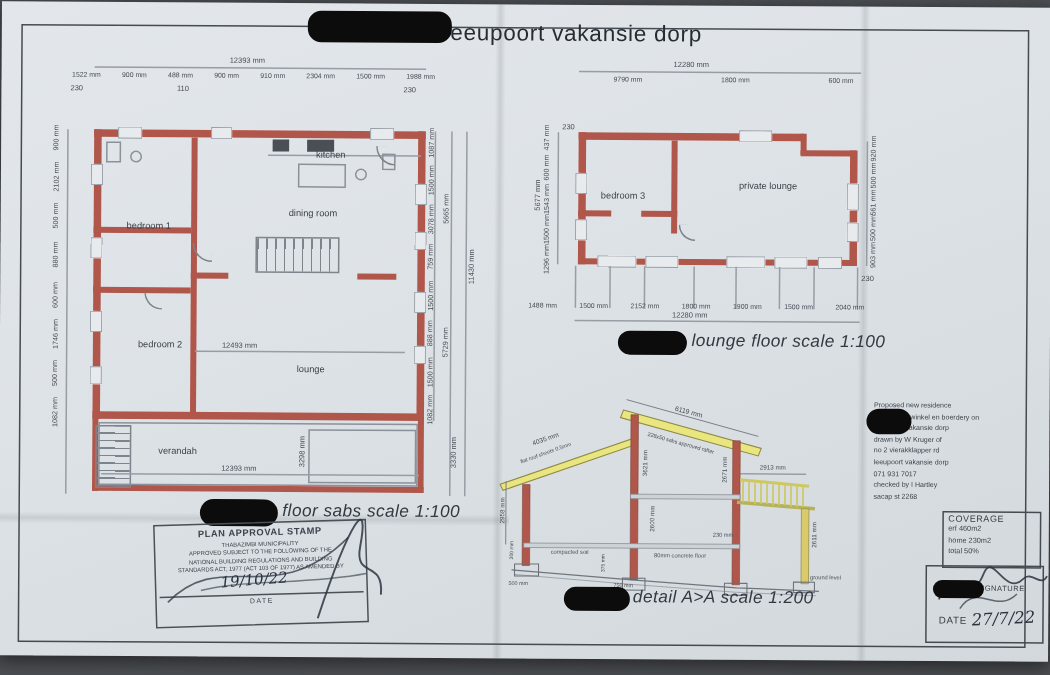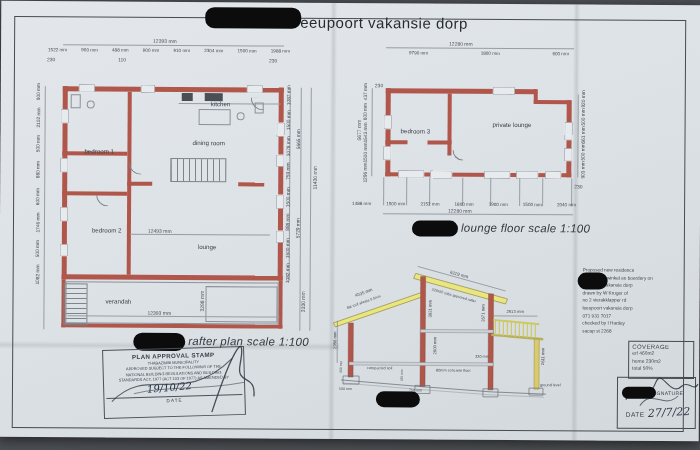--- a/index.html
+++ b/index.html
@@ -164,21 +164,21 @@
         <span>1500 mm</span>
         <span>1082 mm</span>
       </div>
     <div class="vcol around" style="left:293px;top:92px;width:10px;height:178px">
         <span>5665 mm</span>
         <span>5729 mm</span>
       </div>
     <div class="dv" style="left:303px;top:172px">11430 mm</div>
 
     <div class="blob" style="left:134px;top:331px;width:52px;height:18px"></div>
-    <div class="cap" style="left:189px;top:333px">rafter plan scale 1:100</div>
+    <div class="cap" style="left:189px;top:333px">floor sabs scale 1:100</div>
   </div>
 
   <div>
     <div class="ln" style="left:385px;top:44px;width:188px;height:1px"></div>
     <div class="d" style="left:448px;top:37px">12280 mm</div>
     <div class="hrow" style="left:408px;top:47px;width:160px">
         <span>9790 mm</span>
         <span>1800 mm</span>
         <span>600 mm</span>
       </div>
@@ -305,20 +305,21 @@
     <text x="105" y="95" font-size="4.2" transform="rotate(-90 105 95)">2600 mm</text>
     <text x="144" y="98" font-size="3.8">230 mm</text>
     <text x="105" y="112" font-size="3.8">80mm concrete floor</text>
     <text x="36" y="110" font-size="3.8">compacted soil</text>
     <text x="72" y="122" font-size="3.3" transform="rotate(-90 72 122)">375 mm</text>
     <text x="78" y="132" font-size="3.6">750 mm</text>
     <text x="213" y="105" font-size="4.2" transform="rotate(-90 213 105)">2611 mm</text>
     <text x="209" y="126" font-size="3.8">ground level</text>
   </svg>
   <div class="blob" style="left:377px;top:388px;width:44px;height:16px"></div>
+  <div class="cap" style="left:423px;top:389px">detail A&gt;A scale 1:200</div>
 
   <div class="notes" style="left:583px;top:262px">
       <span>Proposed new residence</span>
       <span>for voggies winkel en boerdery on</span>
       <span>leeupoort vakansie dorp</span>
       <span>drawn by W Kruger of</span>
       <span>no 2 vierakklapper rd</span>
       <span>leeupoort vakansie dorp</span>
       <span>071 931 7017</span>
       <span>checked by I Hartley</span>

